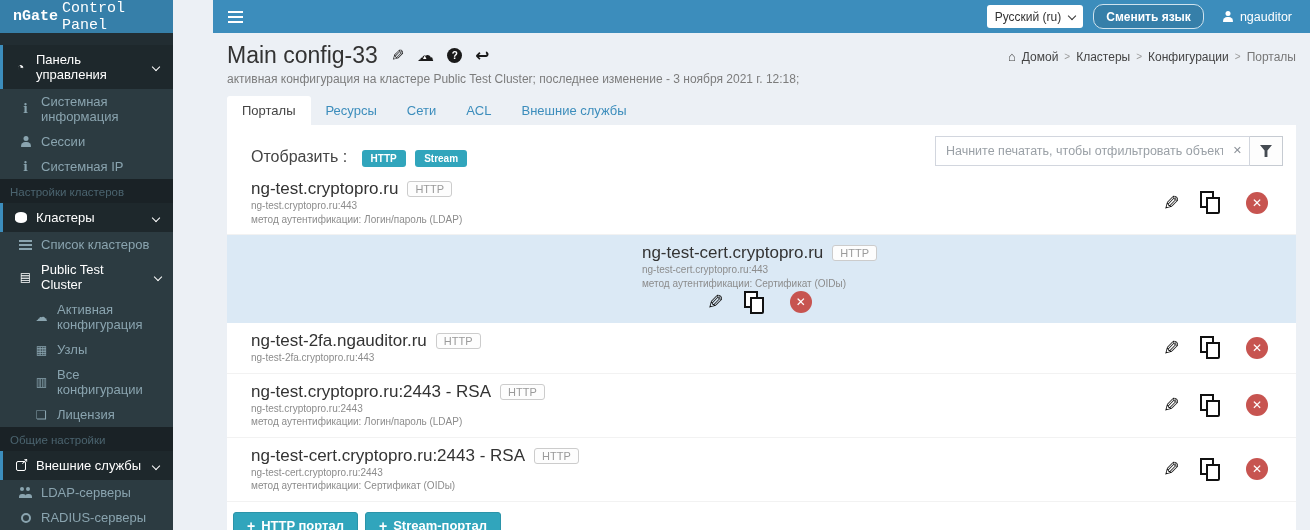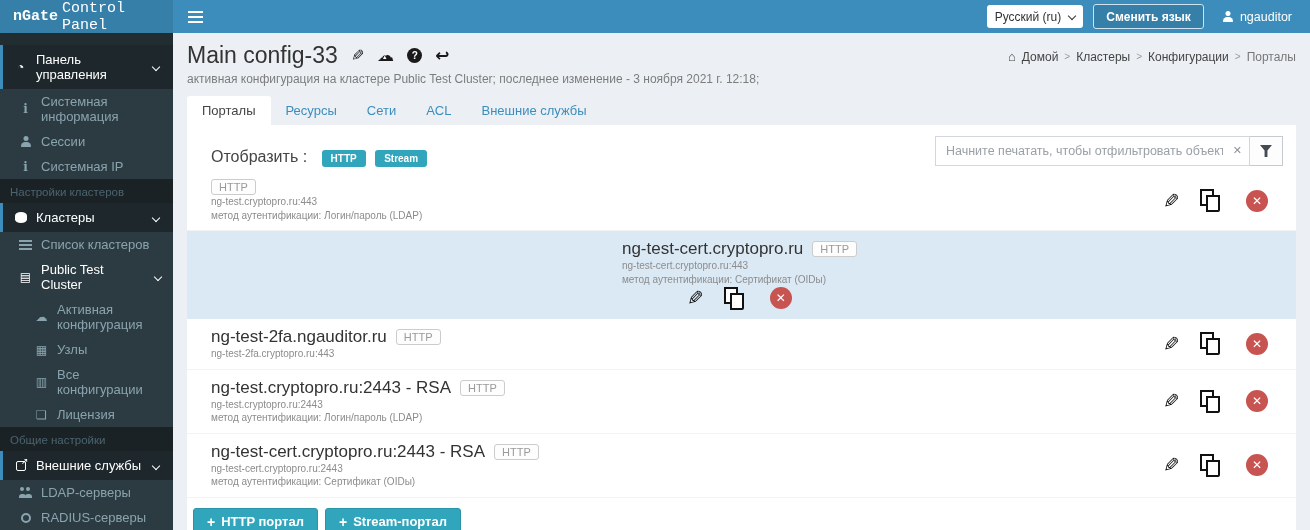--- a/index.html
+++ b/index.html
@@ -35,27 +35,27 @@
   .i-lines { position:relative; width:13px; height:11px; display:inline-block; }
   .i-lines::before { content:""; position:absolute; left:0; top:1px; width:13px; height:2px; background:currentColor; box-shadow:0 4px 0 currentColor,0 8px 0 currentColor; }
   .i-ring { width:10px; height:10px; border:2px solid currentColor; border-radius:50%; display:inline-block; }
   .i-extlink { position:relative; width:10px; height:10px; border:1px solid currentColor; border-radius:2px; display:inline-block; }
   .i-extlink::after { content:"↗"; position:absolute; top:-6px; right:-4px; font-size:9px; }
   .i-burger { display:inline-block; width:15px; height:2px; background:#fff; position:relative; }
   .i-burger::before,.i-burger::after { content:""; position:absolute; left:0; width:15px; height:2px; background:#fff; }
   .i-burger::before { top:-5px; } .i-burger::after { top:5px; }
 
   
-  .main { flex:1; display:flex; flex-direction:column; min-width:0; }
+  .main { flex:1; display:flex; flex-direction:column; min-width:0;margin-left:40px; }
   .navbar { height:33px; background:#3c8dbc; display:flex; align-items:center; padding:0 10px 0 0; }
   .burger { padding:0 15px; height:33px; display:flex; align-items:center; cursor:pointer; }
   .nav-right { margin-left:auto; display:flex; align-items:center; gap:10px; }
   .lang-select { background:#fff; border-radius:3px; height:23px; min-width:95px; display:flex; align-items:center; justify-content:space-between; gap:8px; padding:0 8px; font-size:12px; color:#333; cursor:pointer; }
   .lang-select .chev { margin:0 0 2px 0; color:#333; }
-  .lang-btn { background:#367fa9; border:1px solid #cfe3ee; color:#fff; font-size:12px; font-weight:700; border-radius:3px; height:25px; padding:0 12px; cursor:pointer; font-family:inherit; }
+  .lang-btn { background:#367fa9; border:1px solid #cfe3ee; color:#fff; font-size:12px; font-weight:700; border-radius:10px; height:25px; padding:0 12px; cursor:pointer; font-family:inherit; }
   .nav-user { display:flex; align-items:center; gap:6px; color:#fff; font-size:12.5px; padding:0 8px; cursor:pointer; }
 
   .content { flex:1; padding:0 14px; position:relative; }
   .content-header { position:relative; padding-top:9px; }
   .title-line { display:flex; align-items:center; gap:13px; }
   h1.page-title { font-size:23px; font-weight:400; color:#333; }
   .t-icon { cursor:pointer; color:#1a1a1a; line-height:1; }
   .i-pencil { display:inline-block; transform:scaleX(-1); font-style:normal; }
   .t-pencil { font-size:16px; }
   .t-cloud { position:relative; font-size:17px; }
@@ -286,20 +286,21 @@
               <span class="i-funnel"></span>
             </button>
           </div>
         </div>
 
         <div class="portal-list">
 
           <div class="portal-row">
             <div>
               <div class="p-title">
+                <span class="p-name">ng-test.cryptopro.ru</span>
                 <span class="type-badge">HTTP</span>
               </div>
               <div class="p-host">ng-test.cryptopro.ru:443</div>
               <div class="p-auth">метод аутентификации: Логин/пароль (LDAP)</div>
             </div>
             <div class="actions">
               <span class="a-pencil i-pencil">✎</span>
               <span class="i-copy"></span>
               <span class="i-delete">
                   <span>✕</span>

